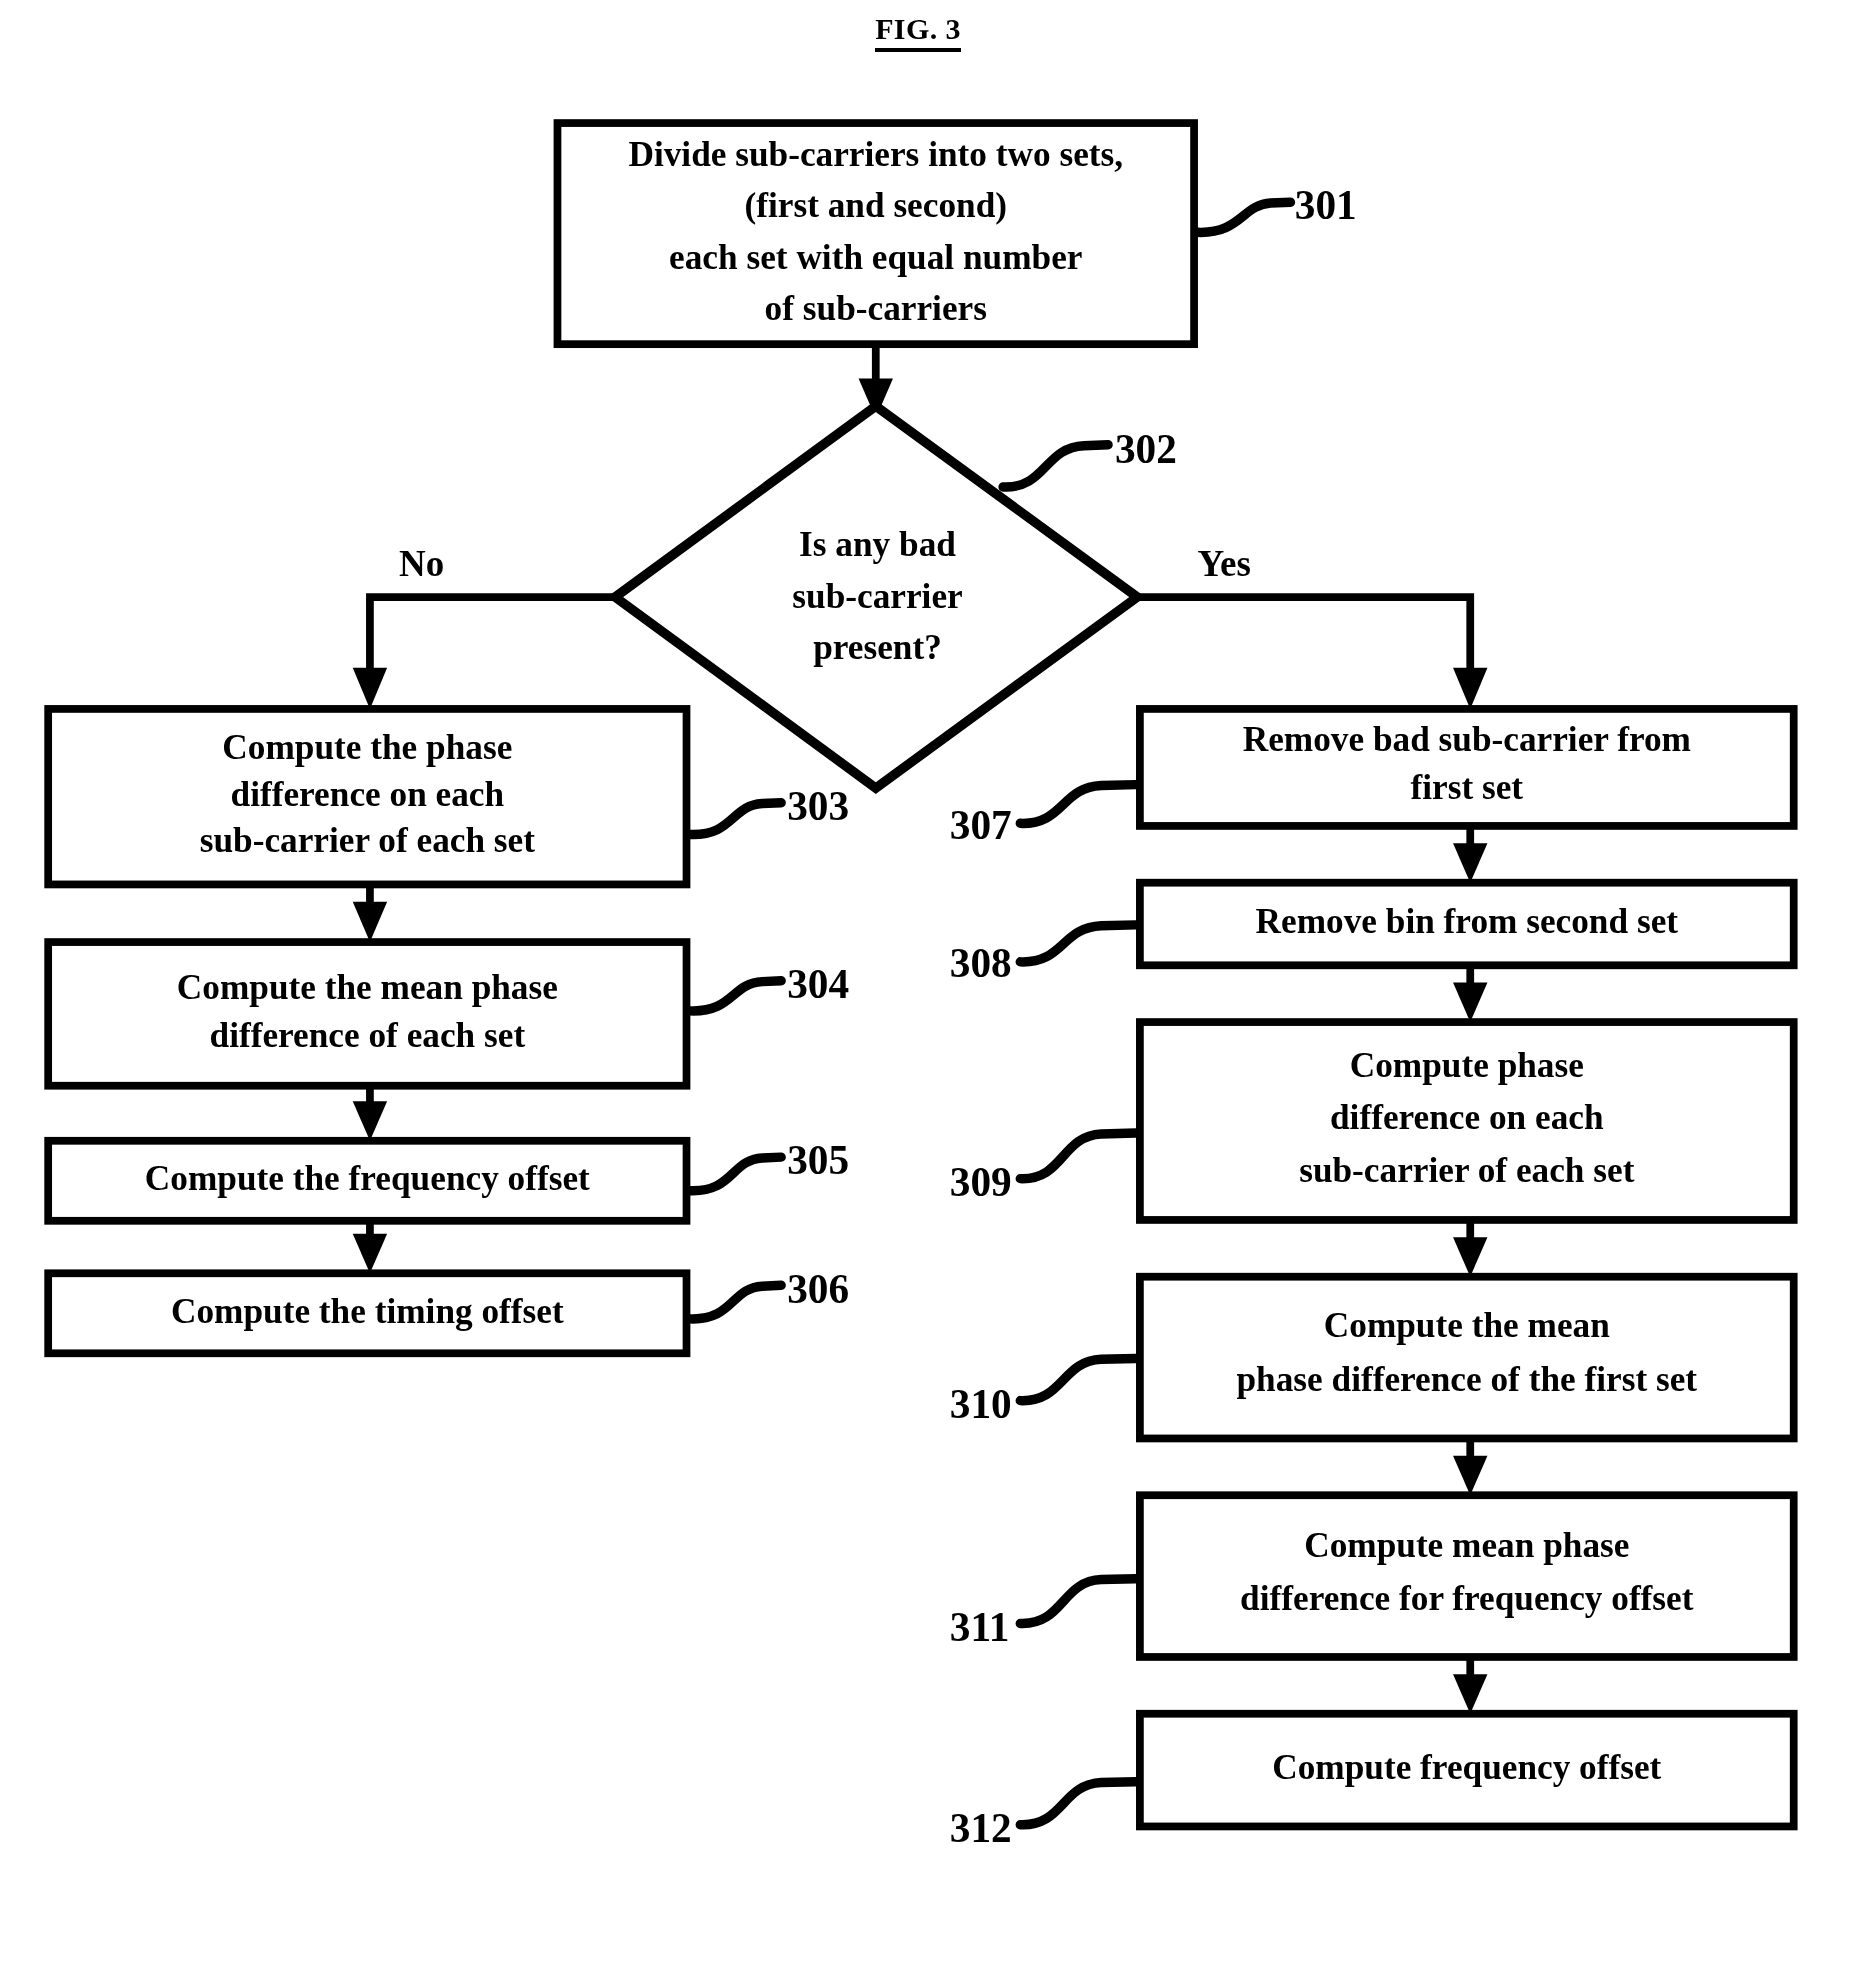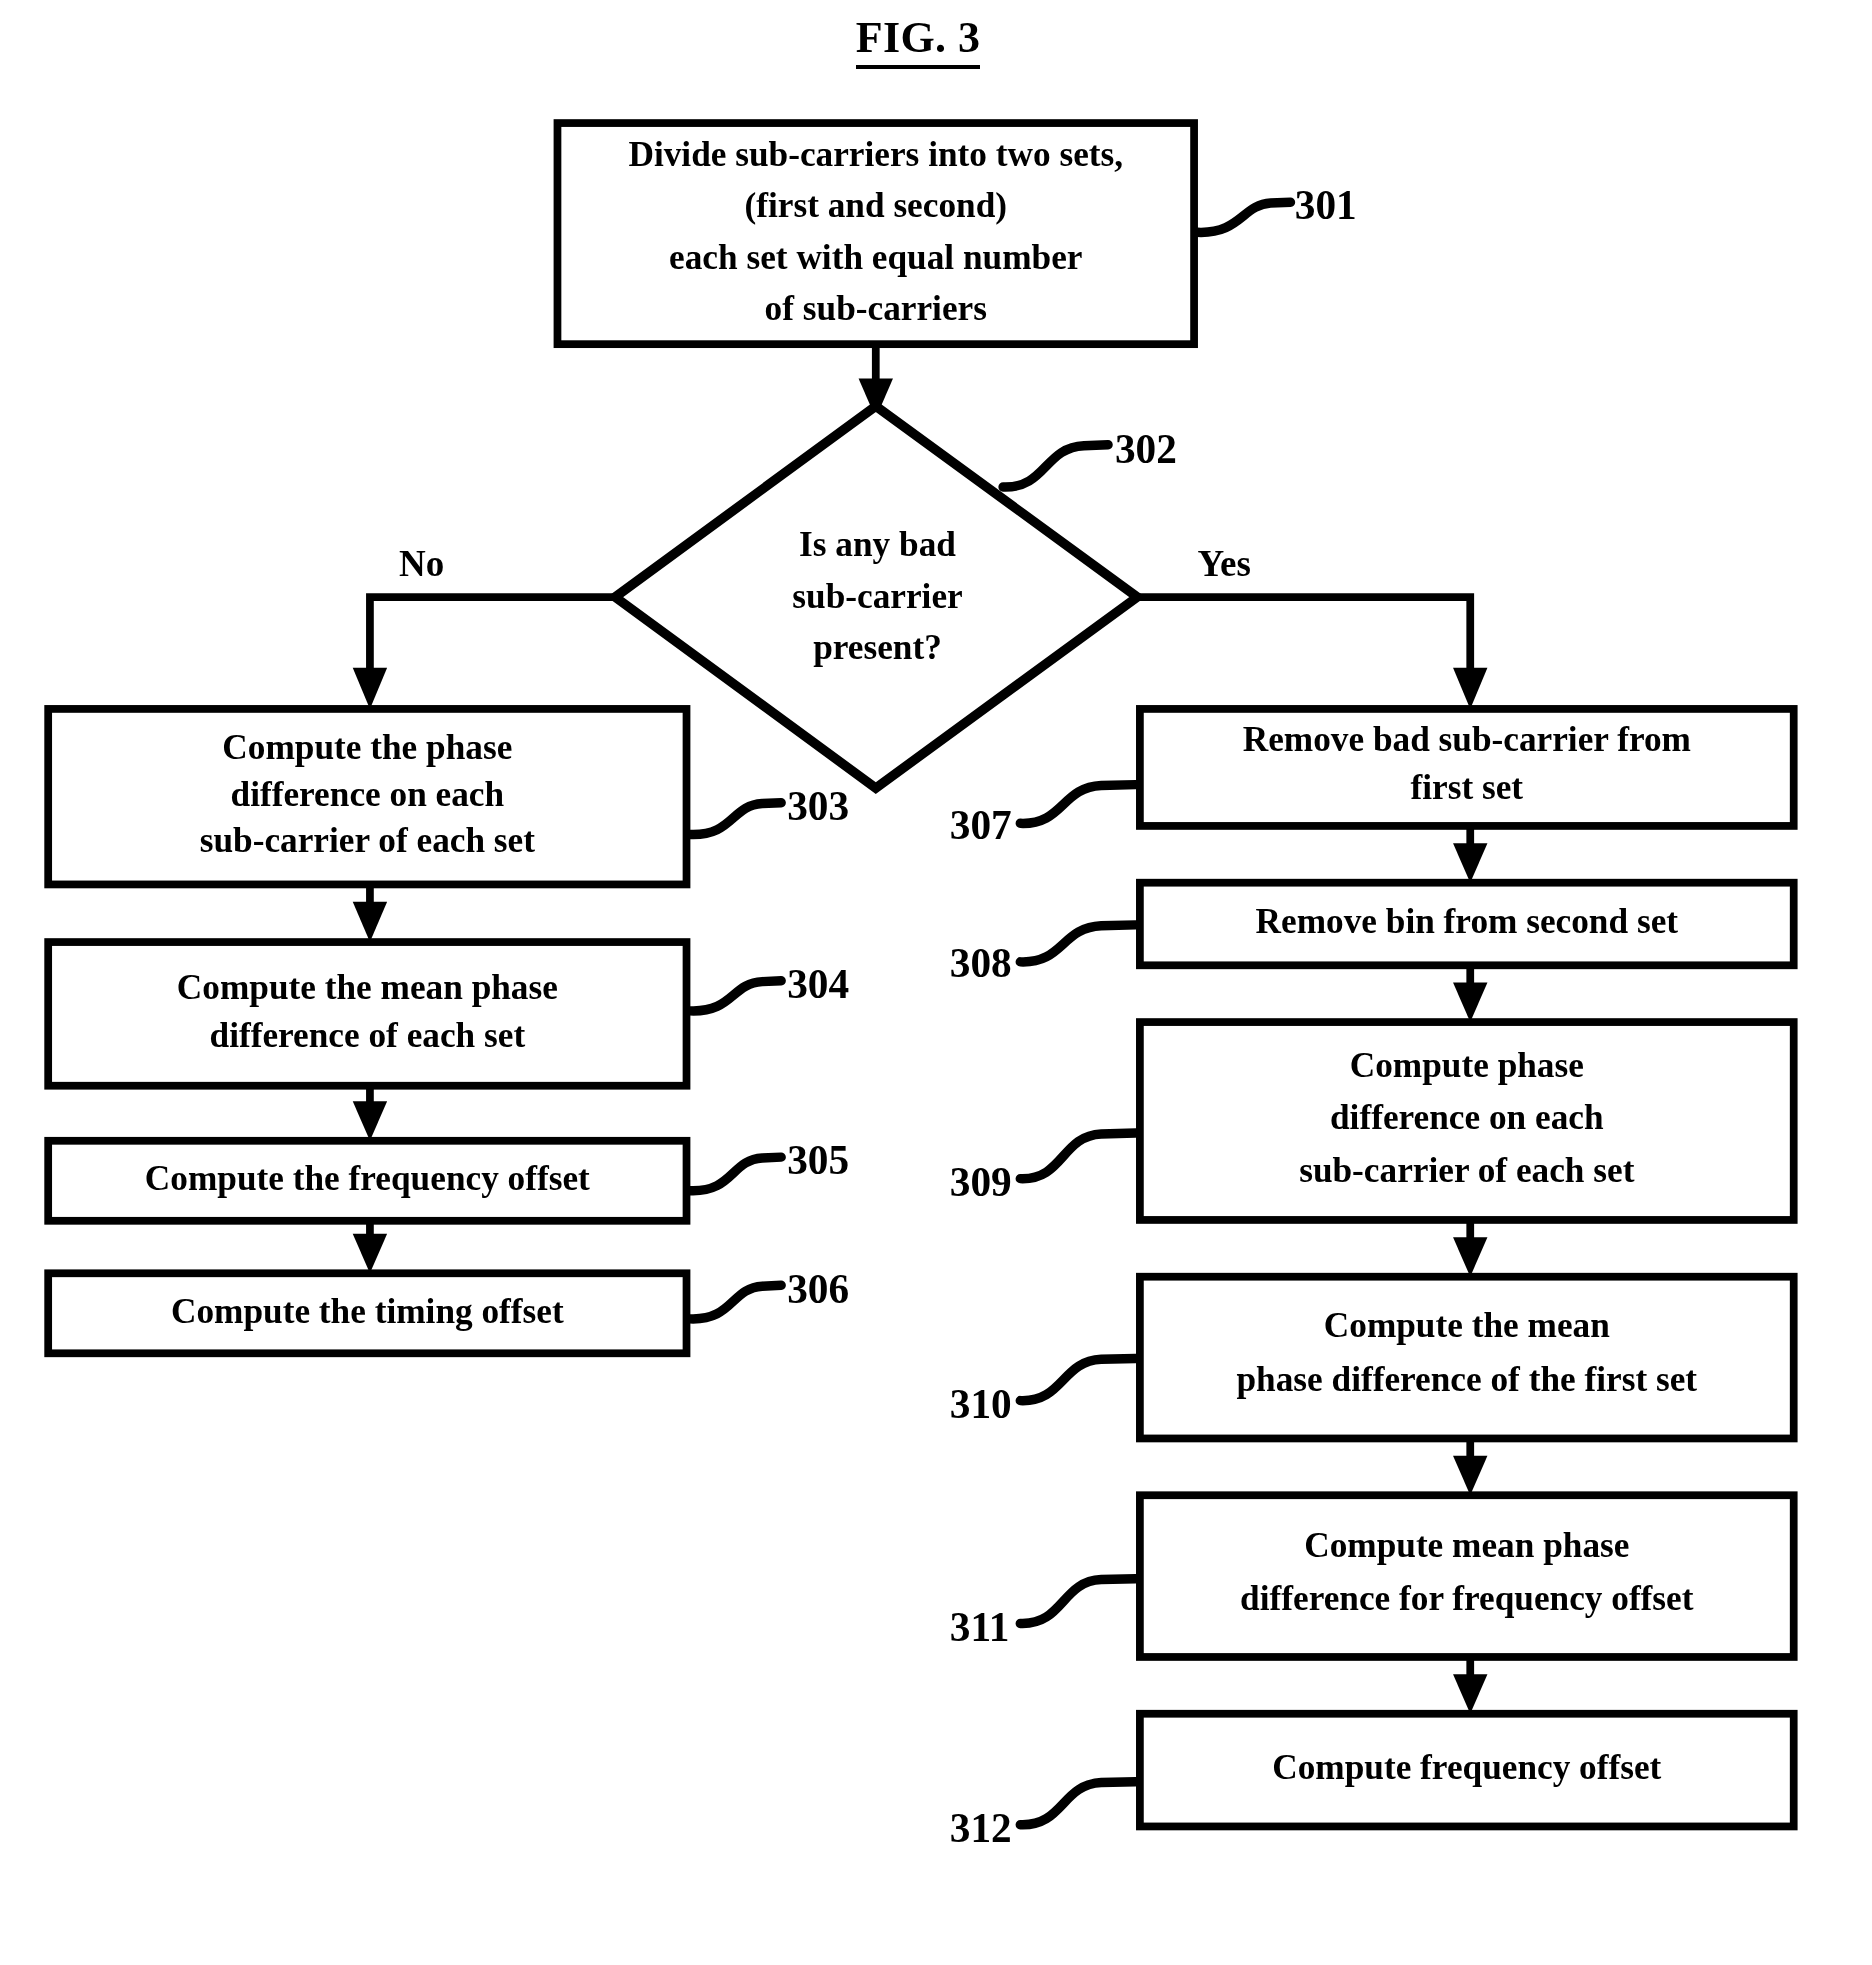--- a/index.html
+++ b/index.html
@@ -14,21 +14,21 @@
     background: #ffffff;
     font-family: "Liberation Serif", "DejaVu Serif", serif;
     overflow: hidden;
   }
   #figure-title {
     position: absolute;
     top: 12px;
     left: 0;
     width: 1836px;
     text-align: center;
-    font-size: 44px;
+    font-size: 30px;
     font-weight: bold;
     letter-spacing: 0.4px;
   }
   #figure-title span.tx {
     border-bottom: 4.3px solid #000;
     padding-bottom: 3.4px;
   }
   svg#flow {
     position: absolute;
     top: 0;

